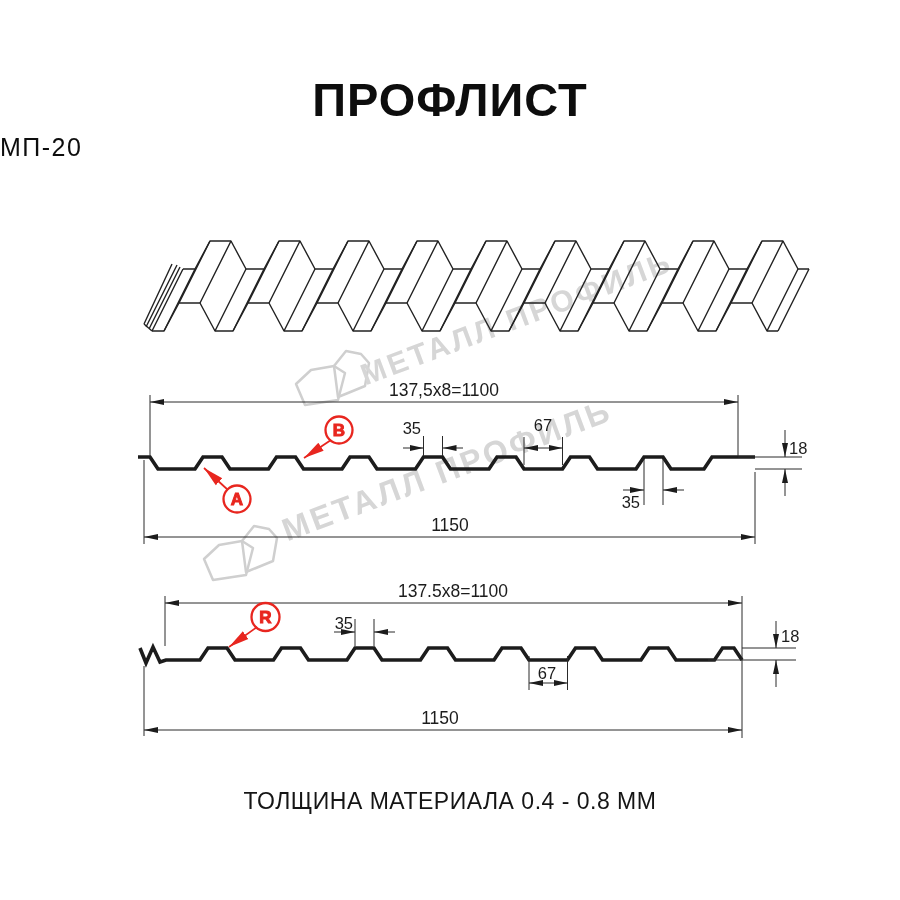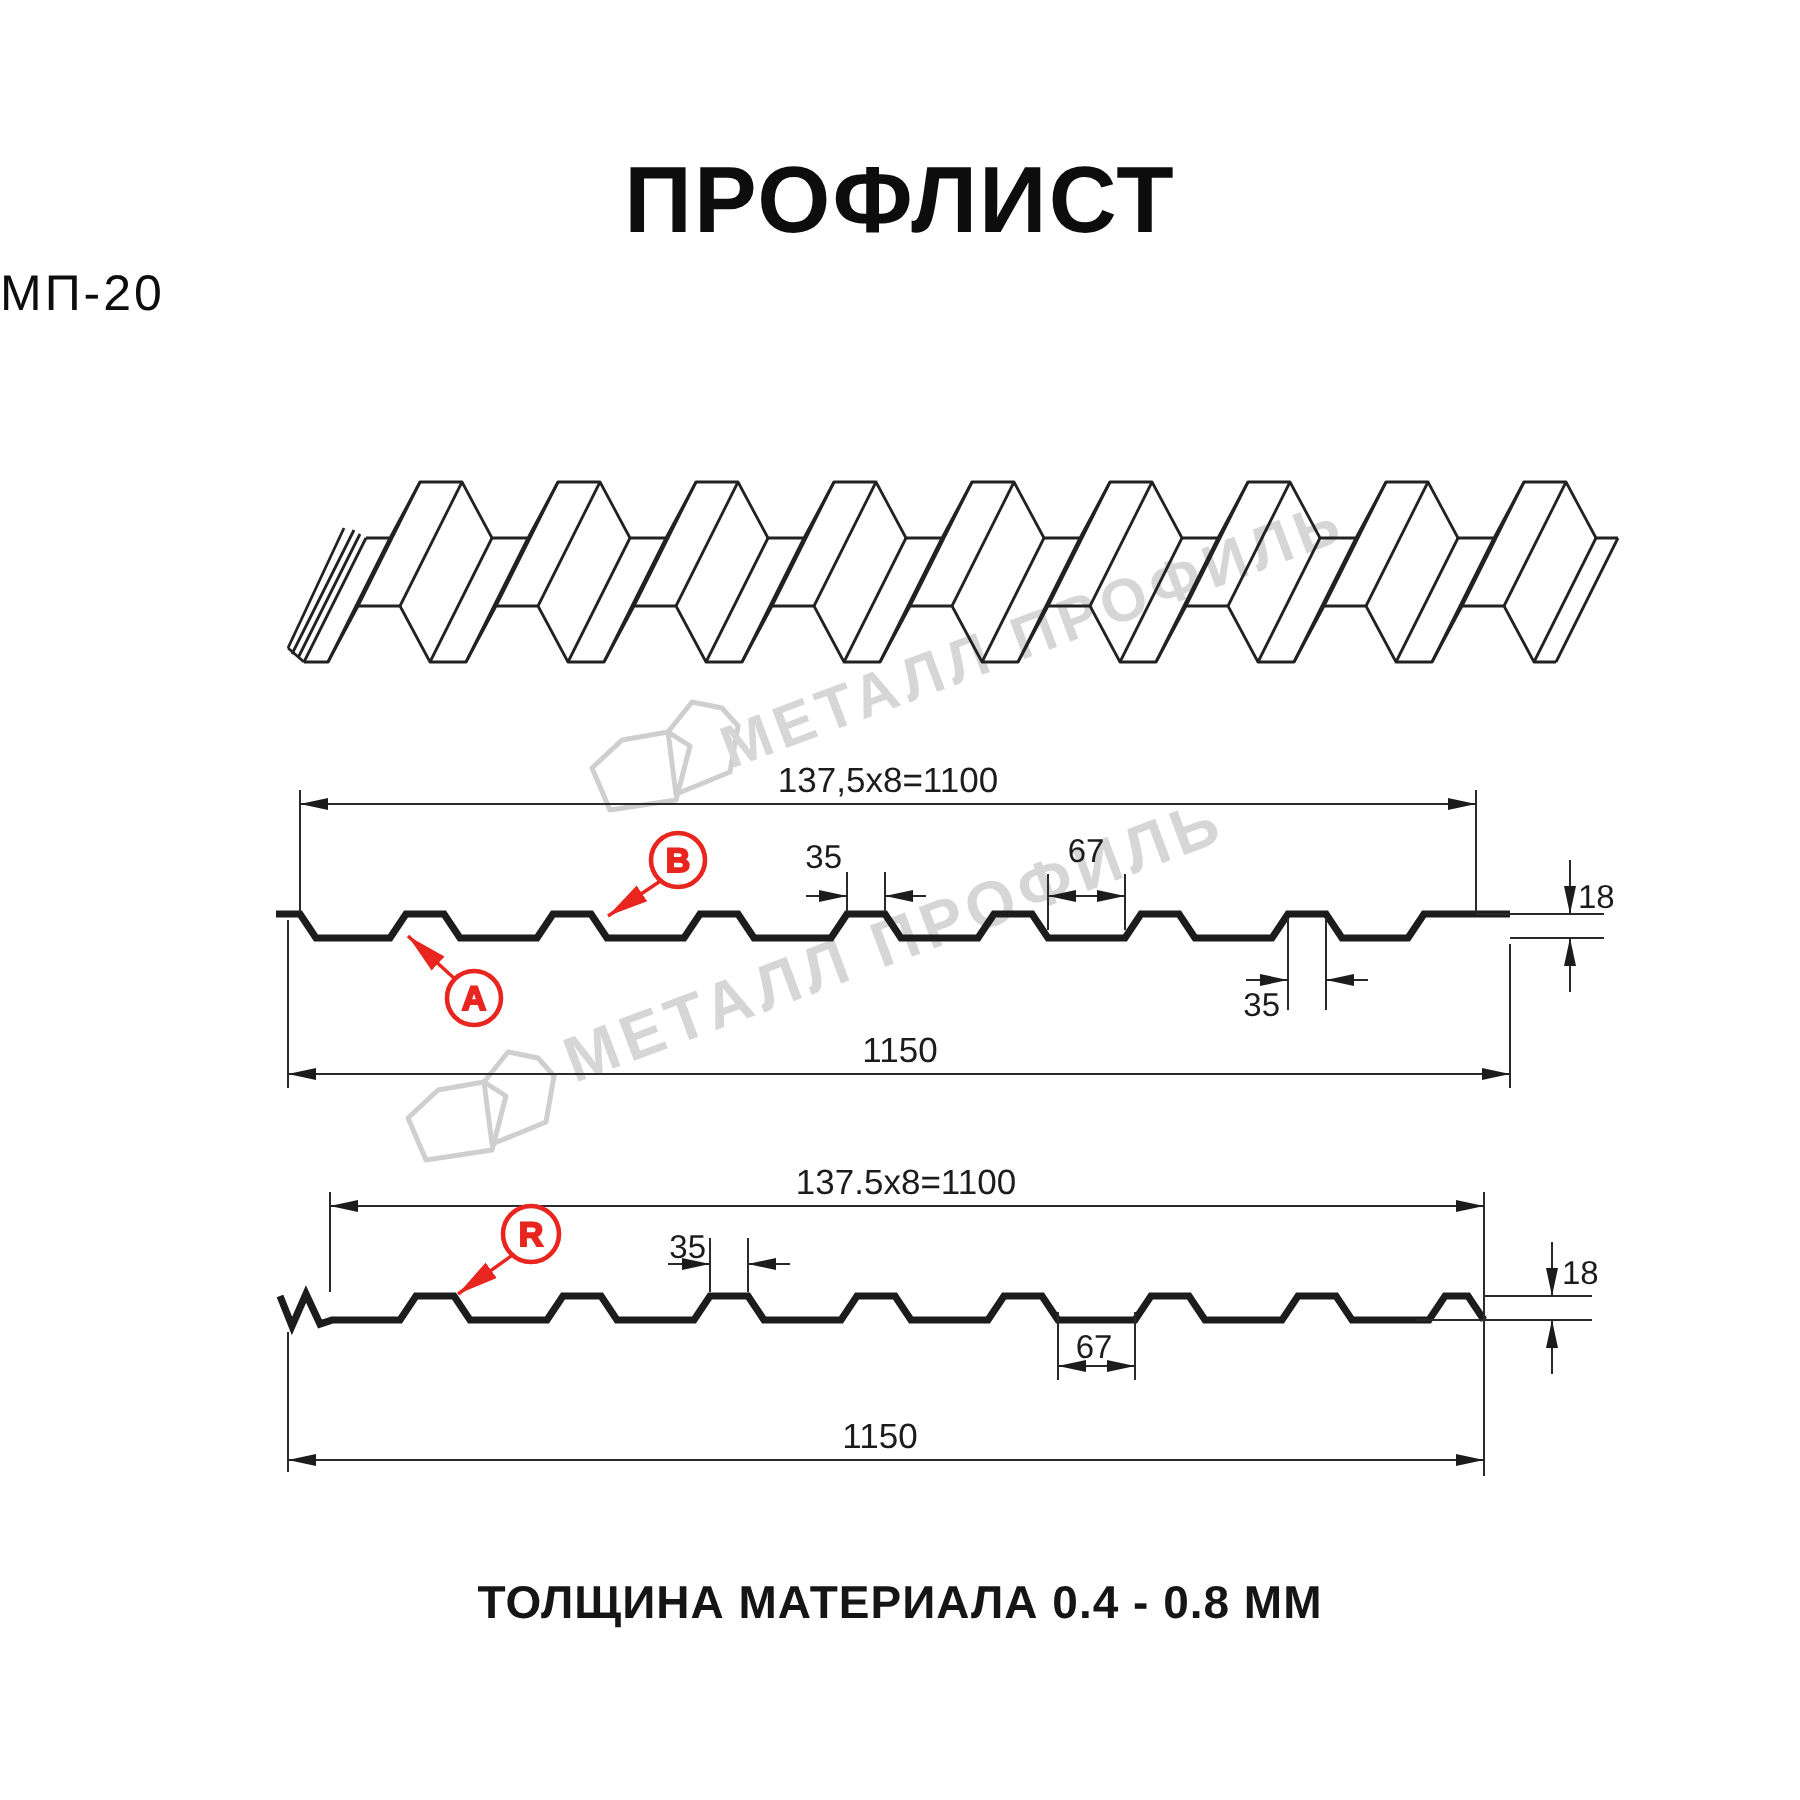--- a/index.html
+++ b/index.html
@@ -3,21 +3,21 @@
 <meta charset="utf-8">
 <style>
   html,body{margin:0;padding:0;background:#fff;}
   .canvas{position:relative;width:900px;height:900px;background:#ffffff;overflow:hidden;
           font-family:"Liberation Sans", sans-serif;color:#111;}
   .title{position:absolute;top:72px;left:0;width:100%;text-align:center;
          font-size:47px;font-weight:800;letter-spacing:1px;color:#0d0d0d;}
   .subtitle{position:absolute;top:133px;left:0;width:100%;
             font-size:25px;font-weight:500;letter-spacing:1.5px;color:#0d0d0d;}
   .footer{position:absolute;top:788px;left:0;width:100%;text-align:center;
-          font-size:23px;font-weight:700;letter-spacing:0.5px;color:#151515;}
+          font-size:23px;font-weight:400;letter-spacing:0.5px;color:#151515;}
   .wm-text{position:absolute;font-weight:700;color:#d6d6d6;letter-spacing:3px;
            white-space:nowrap;z-index:1;}
   .wm1{left:368px;top:358px;font-size:30px;transform:rotate(-20.5deg);transform-origin:0 100%;}
   .wm2{left:290px;top:512px;font-size:32px;transform:rotate(-20.5deg);transform-origin:0 100%;}
   .wm-logo{position:absolute;z-index:1;}
   .drawing{position:absolute;z-index:2;}
   .sheet{fill:none;stroke:#1c1c1c;stroke-width:3.6;stroke-linejoin:miter;}
   .thin{fill:none;stroke:#2a2a2a;stroke-width:1;}
   .sheet3d{fill:none;stroke:#222;stroke-width:1.4;stroke-linejoin:round;}
   .dim-label{font-size:16.5px;fill:#1c1c1c;}

